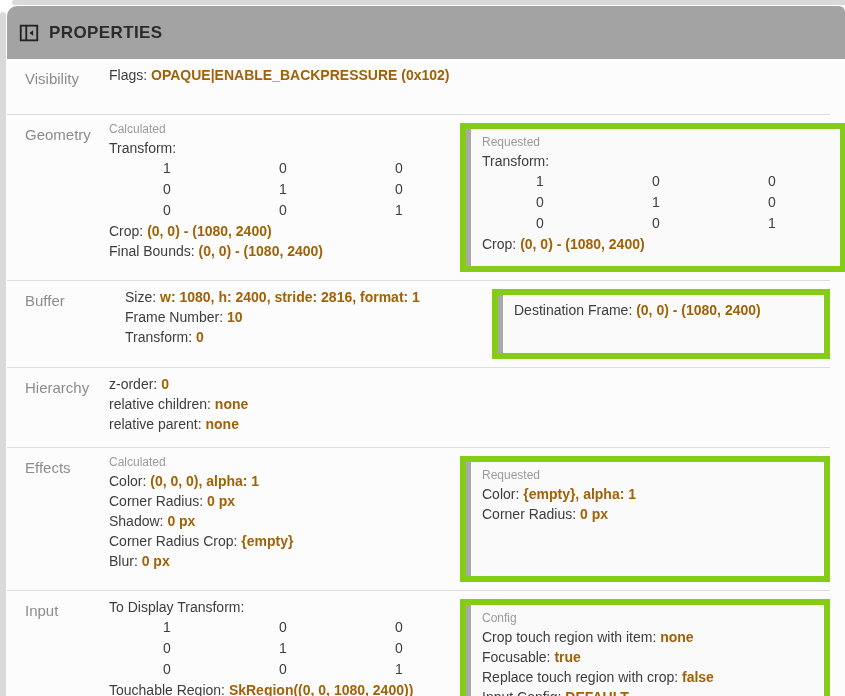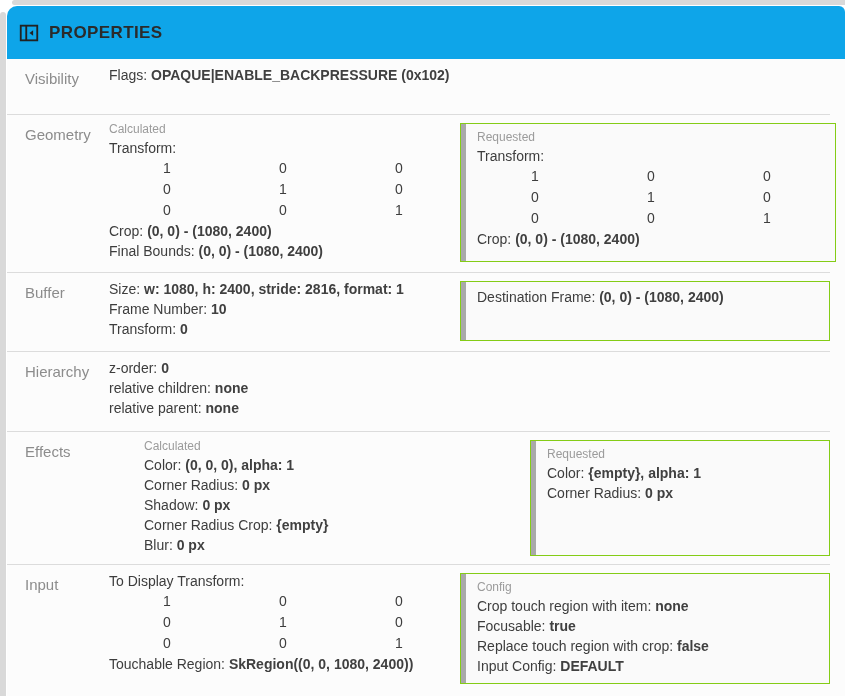--- a/index.html
+++ b/index.html
@@ -10,55 +10,55 @@
     -webkit-font-smoothing:antialiased;
   }
   .edge-top{position:absolute;top:0;left:12px;right:0;height:5px;background:#d9d9d9;border-radius:3px 0 0 3px;}
   .edge-left{position:absolute;top:12px;left:0;width:6px;bottom:0;background:#d9d9d9;border-radius:3px 3px 0 0;}
   .card{
     position:absolute;left:7px;top:6px;right:0;bottom:0;
     background:#fcfcfc;overflow:hidden;
     border-top-left-radius:10px;border-top-right-radius:6px;
   }
   .header{
-    height:53px;background:#0ea5e9;display:flex;align-items:center;
+    height:53px;background:#a3a3a3;display:flex;align-items:center;
     padding-left:11px;gap:9px;
   }
   .hicon{width:22px;height:22px;display:inline-flex;align-items:center;justify-content:center;cursor:pointer;}
   .hicon svg{display:block;}
   .htitle{font-size:17px;font-weight:700;color:#2b2b2b;letter-spacing:.4px;}
   .sections{padding-right:15px;}
   .section{
     display:flex;align-items:flex-start;
     border-bottom:1px solid #dcdcdc;
     padding:6px 0 8px 18px;box-sizing:border-box;
   }
   .section:last-child{border-bottom:none;}
   .slabel{width:84px;flex:none;font-size:15px;color:#8c8c8c;padding-top:4px;line-height:20px;}
   .sleft{width:351px;flex:none;min-width:0;}
   .sright{
     flex:1;align-self:flex-start;margin-top:2px;
-    background:#fafafa;border:1px solid #84cc16;
+    background:#fafafa;border:6px solid #84cc16;
     display:flex;box-sizing:border-box;
   }
   .accent{width:5px;flex:none;background:#a9a9a9;}
   .rp-inner{padding:5px 10px 7px 11px;flex:1;}
   .caption{font-size:12px;color:#9b9b9b;line-height:17px;}
   .line{font-size:14px;line-height:20px;color:#3d3d3d;white-space:pre-wrap;}
-  .v{font-weight:700;color:#404040;}
+  .v{font-weight:700;color:#a16207;}
   .matrix{
     display:grid;grid-template-columns:repeat(3,116px);
     font-size:14px;line-height:21px;color:#3d3d3d;text-align:center;
   }
   
   .sec-visibility{min-height:56px;}
   .sec-geometry{min-height:158px;}
-  .sec-buffer{min-height:79px;}
+  .sec-buffer{min-height:79px;gap:16px;}
   .sec-hierarchy{min-height:80px;}
-  .sec-effects{min-height:133px;gap:35px;}
+  .sec-effects{min-height:133px;}
   .sec-input{min-height:131px;}
   .sec-geometry .rp-inner{min-height:125px;}
   .sec-buffer .rp-inner{min-height:46px;}
   .sec-effects .rp-inner{min-height:102px;}
 </style>
 </head>
 <body>
 
 <div class="edge-top"></div>
 <div class="edge-left"></div>

